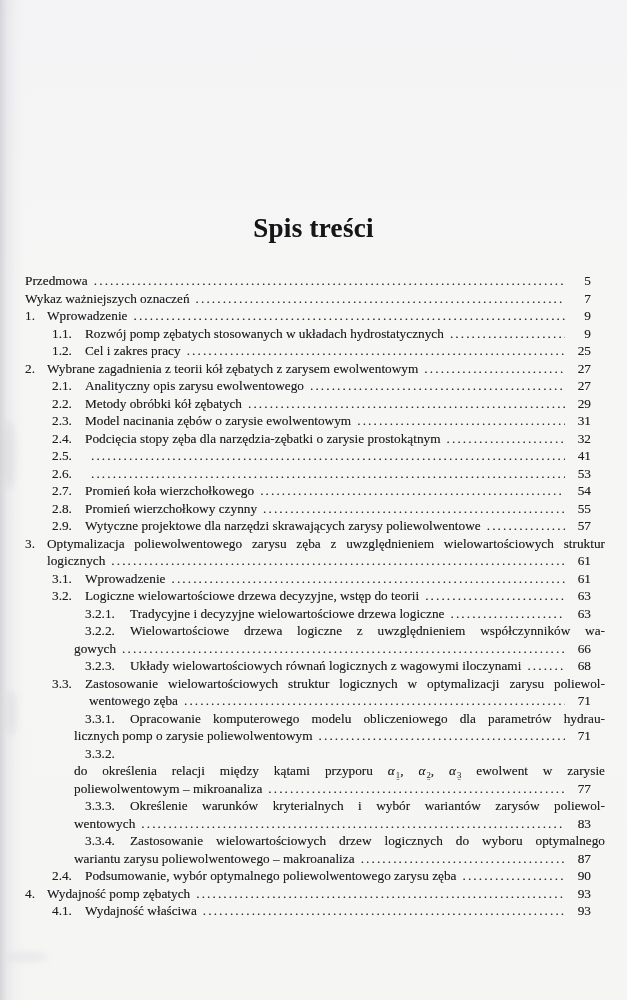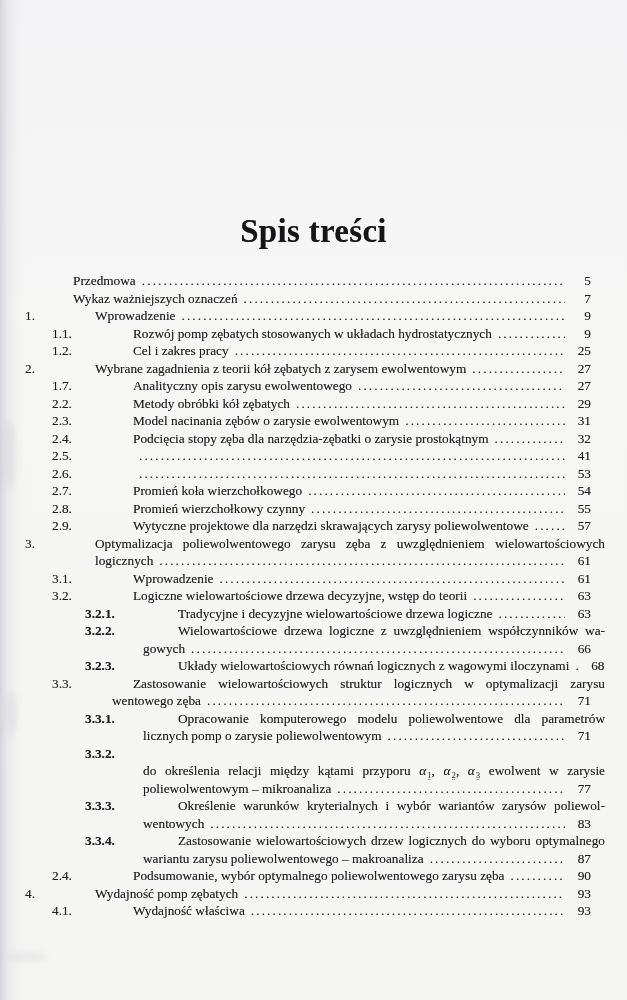--- a/index.html
+++ b/index.html
@@ -12,34 +12,34 @@
     font-family:"Liberation Serif", serif;
     color:#1e1e22;
     text-shadow:0 0 .5px rgba(35,35,40,.45);
   }
   .smudge{position:absolute;background:rgba(140,140,155,.10);border-radius:50%;filter:blur(3px);}
   .smudge.s1{left:4px;top:420px;width:12px;height:70px;}
   .smudge.s2{left:7px;top:690px;width:10px;height:46px;}
   .smudge.s3{left:8px;top:952px;width:40px;height:10px;}
   .title{
     position:absolute;top:213px;left:0;width:627px;margin:0;
-    text-align:center;font-size:33px;font-weight:700;letter-spacing:.3px;color:#161619;
+    text-align:center;font-size:27px;font-weight:700;letter-spacing:.3px;color:#161619;
   }
   .toc{position:absolute;top:272px;left:0;width:627px;}
   .row{display:flex;align-items:baseline;height:17.5px;line-height:17.5px;font-size:13.3px;}
   .num{flex:0 0 auto;}
   .row.l0{padding-left:25px;}  .row.l0 .num{width:22px;}
   .row.l1{padding-left:52px;}  .row.l1 .num{width:33px;}
-  .row.l2{padding-left:85px;}  .row.l2 .num{width:45px;font-weight:bold;}
+  .row.l2{padding-left:85px;}  .row.l2 .num{width:45px;}
   .row.cont.l0{padding-left:47px;align-items:flex-end;}
-  .row.cont.l1{padding-left:64px;}
-  .row.cont.l2{padding-left:95px;}
+  .row.cont.l1{padding-left:89px;}
+  .row.cont.l2{padding-left:74px;}
   .row.leader{padding-right:36px;}
   .row.justify{padding-right:22px;}
-  .body{flex:1 1 auto;min-width:0;margin-left:48px;}
+  .body{flex:1 1 auto;min-width:0;}
   .leader .body{display:flex;align-items:baseline;}
   .leader .txt{flex:0 0 auto;white-space:nowrap;}
   .dots{flex:1 1 auto;overflow:hidden;white-space:nowrap;letter-spacing:2.1px;
         padding-left:6px;padding-right:3px;color:#2e2e33;}
   .pg{flex:0 0 26px;text-align:right;}
   .justify .body{text-align:justify;text-align-last:justify;height:17.5px;overflow:hidden;}
   .mgrp{white-space:nowrap;}
   .mb{font-style:italic;padding-right:1px;}
   .ssk{display:inline-flex;flex-direction:column;align-items:center;
        font-size:8.8px;line-height:6.5px;vertical-align:-3px;letter-spacing:0;text-shadow:none;}
@@ -93,21 +93,21 @@
       </div>
       <div class="row l0 leader">
         <span class="num">2.</span>
         <div class="body">
           <span class="txt">Wybrane zagadnienia z teorii kół zębatych z zarysem ewolwentowym</span>
           <span class="dots">..........................................................................................................................................................................</span>
           <span class="pg">27</span>
         </div>
       </div>
       <div class="row l1 leader">
-        <span class="num">1.7.</span>
+        <span class="num">2.1.</span>
         <div class="body">
           <span class="txt">Analityczny opis zarysu ewolwentowego</span>
           <span class="dots">..........................................................................................................................................................................</span>
           <span class="pg">27</span>
         </div>
       </div>
       <div class="row l1 leader">
         <span class="num">2.2.</span>
         <div class="body">
           <span class="txt">Metody obróbki kół zębatych</span>
@@ -229,21 +229,21 @@
       </div>
       <div class="row l1 leader cont">
         <div class="body">
           <span class="txt">wentowego zęba</span>
           <span class="dots">..........................................................................................................................................................................</span>
           <span class="pg">71</span>
         </div>
       </div>
       <div class="row l2 justify">
         <span class="num">3.3.1.</span>
-        <div class="body"><span class="txt">Opracowanie komputerowego modelu poliewolwentowe dla parametrów hydrau-</span></div>
+        <div class="body"><span class="txt">Opracowanie komputerowego modelu obliczeniowego dla parametrów hydrau-</span></div>
       </div>
       <div class="row l2 leader cont">
         <div class="body">
           <span class="txt">licznych pomp o zarysie poliewolwentowym</span>
           <span class="dots">..........................................................................................................................................................................</span>
           <span class="pg">71</span>
         </div>
       </div>
       <div class="row l2 justify">
         <span class="num">3.3.2.</span>

